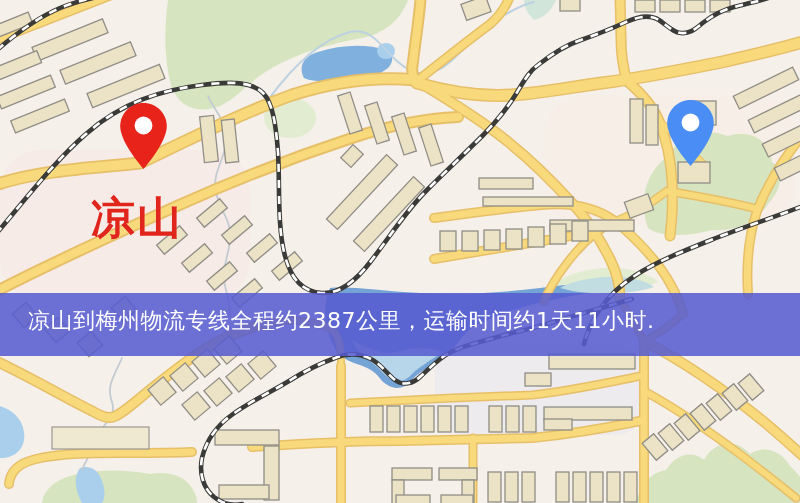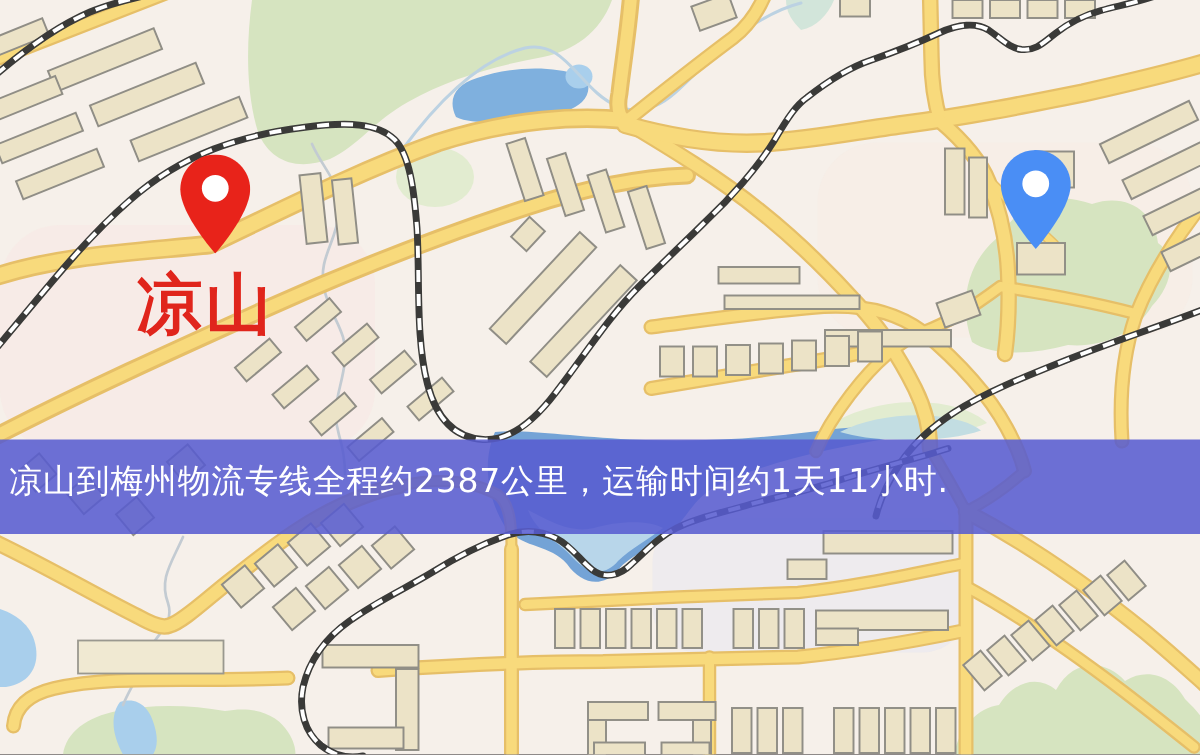--- a/index.html
+++ b/index.html
@@ -34,32 +34,32 @@
   
   .pin{position:absolute;width:47px;height:66px;z-index:6}
   .pin svg{width:100%;height:100%}
   .pin-origin{left:120px;top:103px}
   .pin-dest{left:667px;top:100px}
   .place-label{
     position:absolute;z-index:5;width:170px;text-align:center;
     font-size:44px;font-weight:600;line-height:46px;letter-spacing:2px;
     text-shadow:0 0 2px rgba(255,255,255,.35);
   }
-  .label-origin{left:52px;top:181px;color:var(--origin-label-color,#e0251c)}
+  .label-origin{left:52px;top:195px;color:var(--origin-label-color,#e0251c)}
   .label-dest{left:608px;top:175px;color:var(--destination-label-color,#2b6ae0)}
   .banner{
     position:absolute;left:0;top:293px;width:800px;height:63px;z-index:8;
     display:flex;align-items:center;
   }
   .banner::before{
     content:"";position:absolute;inset:0;
     background:var(--banner-color,#575cd0);opacity:.87;
   }
   .banner-text{
-    position:relative;top:-4px;padding-left:6px;
+    position:relative;top:-4px;padding-left:28px;
     color:var(--banner-text-color,#ffffff);
     font-size:22px;letter-spacing:.5px;white-space:nowrap;
   }
 </style>
 </head>
 <body>
 
 <div class="stage">
 
   <svg width="800" height="503" viewBox="0 0 800 503">

